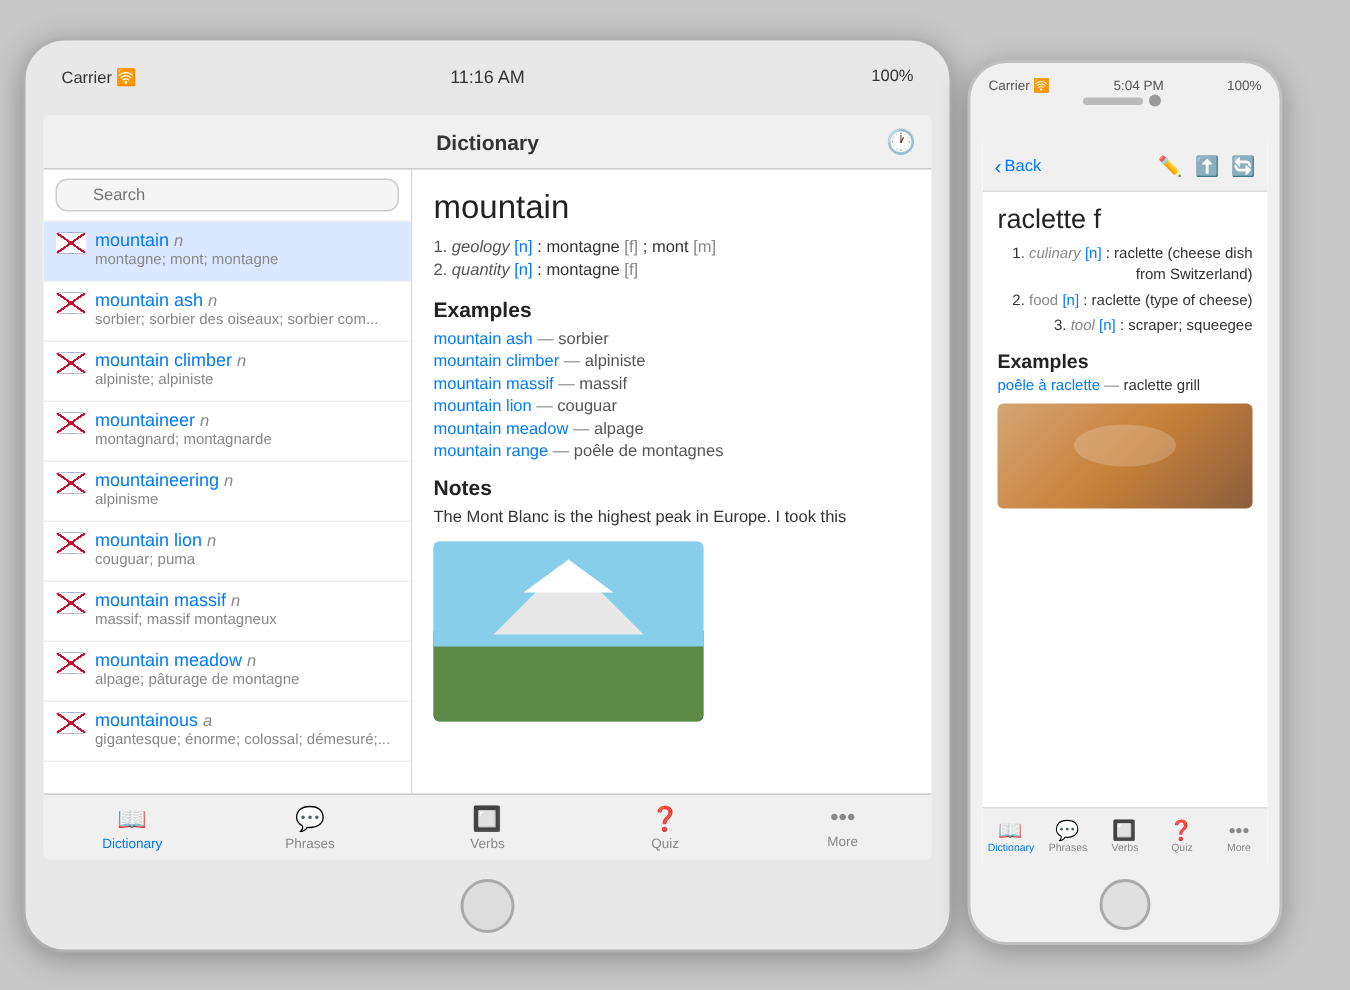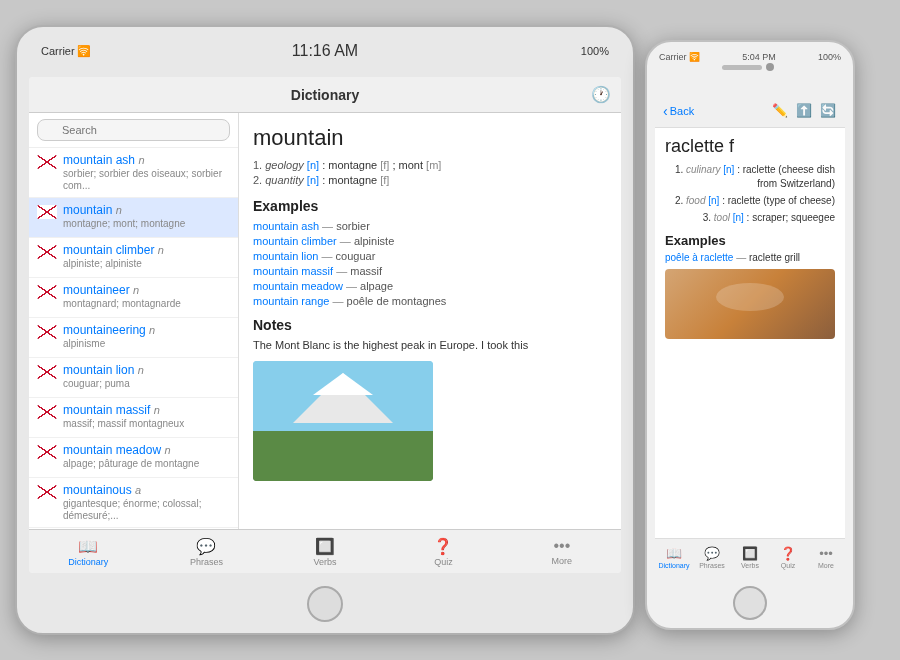--- a/index.html
+++ b/index.html
@@ -39,21 +39,21 @@
       color: #333;
       border-radius: 28px 28px 0 0;
     }
     .tablet-status-left {
       position: absolute;
       left: 24px;
       font-size: 11px;
       color: #333;
     }
     .tablet-status-center {
-      font-size: 16px;
+      font-size: 12px;
       color: #333;
     }
     .tablet-status-right {
       position: absolute;
       right: 24px;
       font-size: 11px;
       color: #333;
     }
 
     .tablet-screen {
@@ -105,21 +105,21 @@
 
     
     .app-body {
       display: flex;
       flex: 1;
       overflow: hidden;
     }
 
     
     .sidebar {
-      width: 210px;
+      width: 246px;
       background: #fff;
       border-right: 1px solid #ddd;
       display: flex;
       flex-direction: column;
       overflow: hidden;
     }
 
     .search-bar {
       padding: 6px 8px;
       border-bottom: 1px solid #eee;
@@ -559,33 +559,33 @@
         <div class="sidebar">
           <div class="search-bar">
             <div class="search-wrapper">
               <span class="search-icon-inner">🔍</span>
               <input class="search-input" type="text" placeholder="Search" style="">
             </div>
           </div>
 
           <div class="sidebar-list">
 
+            <div class="sidebar-item selected">
+              <div class="flag-icon flag-uk"></div>
+              <div class="item-text">
+                <div class="item-title">mountain <span class="pos">n</span></div>
+                <div class="item-subtitle">montagne; mont; montagne</div>
+              </div>
+            </div>
+
             <div class="sidebar-item">
               <div class="flag-icon flag-uk"></div>
               <div class="item-text">
                 <div class="item-title">mountain ash <span class="pos">n</span></div>
                 <div class="item-subtitle">sorbier; sorbier des oiseaux; sorbier com...</div>
-              </div>
-            </div>
-
-            <div class="sidebar-item selected">
-              <div class="flag-icon flag-uk"></div>
-              <div class="item-text">
-                <div class="item-title">mountain <span class="pos">n</span></div>
-                <div class="item-subtitle">montagne; mont; montagne</div>
               </div>
             </div>
 
             <div class="sidebar-item">
               <div class="flag-icon flag-uk"></div>
               <div class="item-text">
                 <div class="item-title">mountain climber <span class="pos">n</span></div>
                 <div class="item-subtitle">alpiniste; alpiniste</div>
               </div>
             </div>
@@ -678,28 +678,28 @@
               <span class="example-source">mountain ash </span>
               <span class="example-arrow">— </span>
               <span class="example-target">sorbier</span>
             </div>
             <div class="example-item">
               <span class="example-source">mountain climber </span>
               <span class="example-arrow">— </span>
               <span class="example-target">alpiniste</span>
             </div>
             <div class="example-item">
+              <span class="example-source">mountain massif </span>
+              <span class="example-arrow">— </span>
+              <span class="example-target">massif</span>
+            </div>
+            <div class="example-item">
               <span class="example-source">mountain lion </span>
               <span class="example-arrow">— </span>
               <span class="example-target">couguar</span>
-            </div>
-            <div class="example-item">
-              <span class="example-source">mountain massif </span>
-              <span class="example-arrow">— </span>
-              <span class="example-target">massif</span>
             </div>
             <div class="example-item">
               <span class="example-source">mountain meadow </span>
               <span class="example-arrow">— </span>
               <span class="example-target">alpage</span>
             </div>
             <div class="example-item">
               <span class="example-source">mountain range </span>
               <span class="example-arrow">— </span>
               <span class="example-target">poêle de montagnes</span>
@@ -778,21 +778,21 @@
 
         <div class="phone-def-list">
           <div class="phone-def-item">
             <span>1. </span>
             <span style="color:#888;font-style:italic">culinary </span>
             <span style="color:#007AFF">[n]</span>
             <span>: raclette (cheese dish from Switzerland)</span>
           </div>
           <div class="phone-def-item">
             <span>2. </span>
-            <span style="color:#888;font-style:italic">food </span>
+            <span style="color:#888;">food </span>
             <span style="color:#007AFF">[n]</span>
             <span>: raclette (type of cheese)</span>
           </div>
           <div class="phone-def-item">
             <span>3. </span>
             <span style="color:#888;font-style:italic">tool </span>
             <span style="color:#007AFF">[n]</span>
             <span>: scraper; squeegee</span>
           </div>
         </div>

